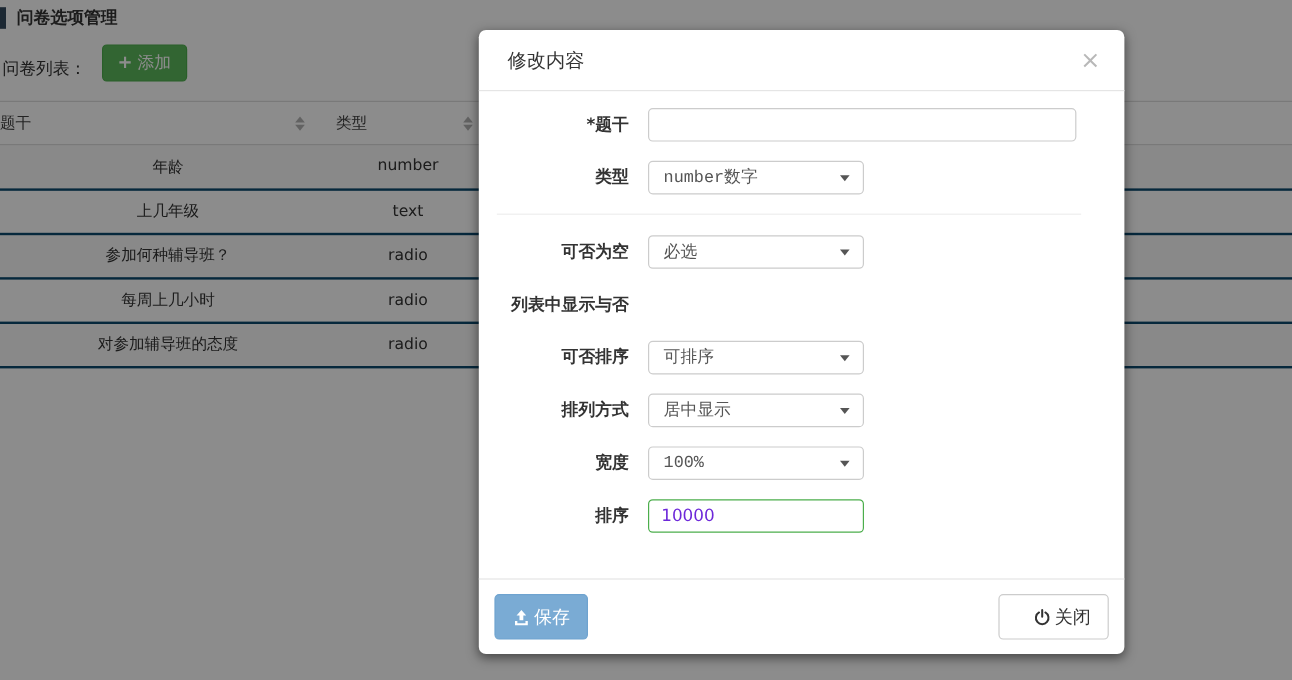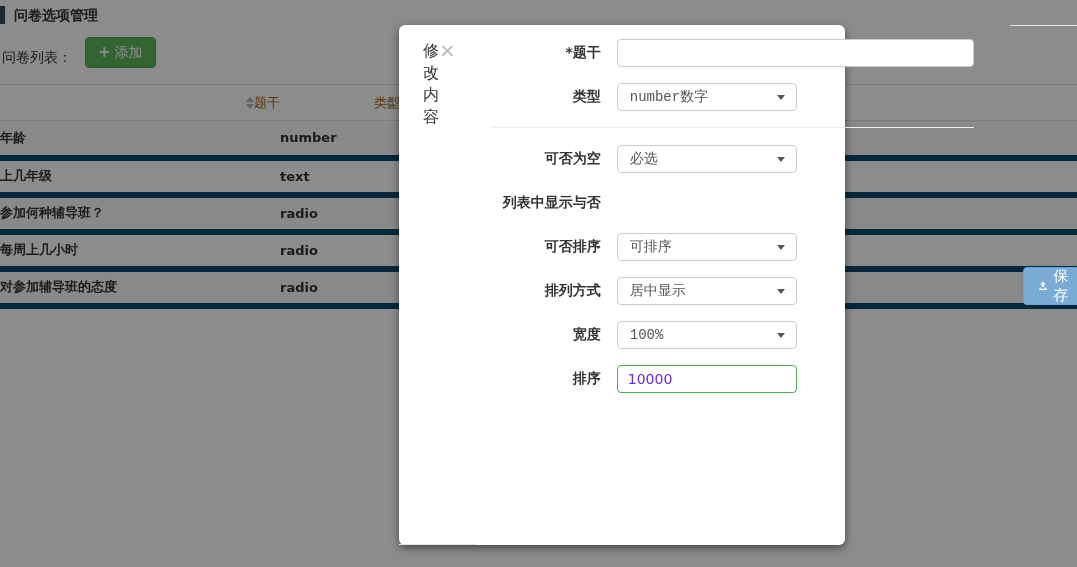--- a/index.html
+++ b/index.html
@@ -73,31 +73,31 @@
     margin-top:16px;
     width:100%;
     border-collapse:collapse;
     table-layout:fixed;
     font-size:13px;
   }
   .option-table th {
     height:36px;
     border-top:1px solid #ddd;
     border-bottom:1px solid #ddd;
-    color:#a16207;
+    color:#404040;
     font-weight:normal;
-    text-align:right;
+    text-align:left;
     position:relative;
     cursor:pointer;
   }
   .option-table td {
     height:37px;
-    border-bottom:6px solid #0c4a6e;
+    border-bottom:2px solid #0c4a6e;
+    text-align:center;
     color:#333;
-    font-weight:bold;
   }
   .option-table tbody tr:nth-child(odd) td { background:#f9f9f9; }
   .col-q { width:280px; }
   .col-t { width:120px; }
   .sort-icon {
     position:absolute; top:50%; margin-top:-6px;
     width:8px; height:12px; opacity:.75;
   }
   .sort-icon::before, .sort-icon::after {
     content:""; position:absolute; left:0;
@@ -108,26 +108,26 @@
   .sort-icon::after { bottom:0; border-top:5px solid #999; }
   .sort-q { right:26px; }
   .sort-t { right:6px; }
 
   
   .backdrop { position:absolute; inset:0; background:rgba(0,0,0,0.45); }
 
   .modal {
     position:absolute;
     left:399px; top:25px;
-    width:446px; height:520px;
+    width:538px; height:520px;
     background:#fff;
     border-radius:6px;
     box-shadow:0 3px 9px rgba(0,0,0,0.5);
     display:flex;
-    flex-direction:row;
+    flex-direction:column;
   }
   .modal-header {
     padding:15px 20px 13px 24px;
     border-bottom:1px solid #e5e5e5;
     display:flex;
     align-items:flex-start;
   }
   .modal-title { font-size:16px; color:#333; line-height:22px; font-weight:normal; }
   .modal-close {
     margin-left:auto;
@@ -163,21 +163,21 @@
   .input-wide { width:357px; }
   .input-narrow { width:180px; }
   .input-valid { border:1px solid #4cae4c; }
   .field-select { width:180px; height:28px; font-size:14px;font-family:Liberation Mono, monospace; }
   .modal-body hr { border:0; border-top:1px solid #eee; margin:6px 0 17px 0; }
 
   .modal-footer {
     border-top:1px solid #e5e5e5;
     padding:12px 13px;
     display:flex;
-    justify-content:center;
+    justify-content:space-between;
     align-items:center;
     gap:10px;
   }
   .btn {
     height:38px;
     padding:0 14px;
     border-radius:4px;
     font-size:15px;
     display:flex;
     align-items:center;

